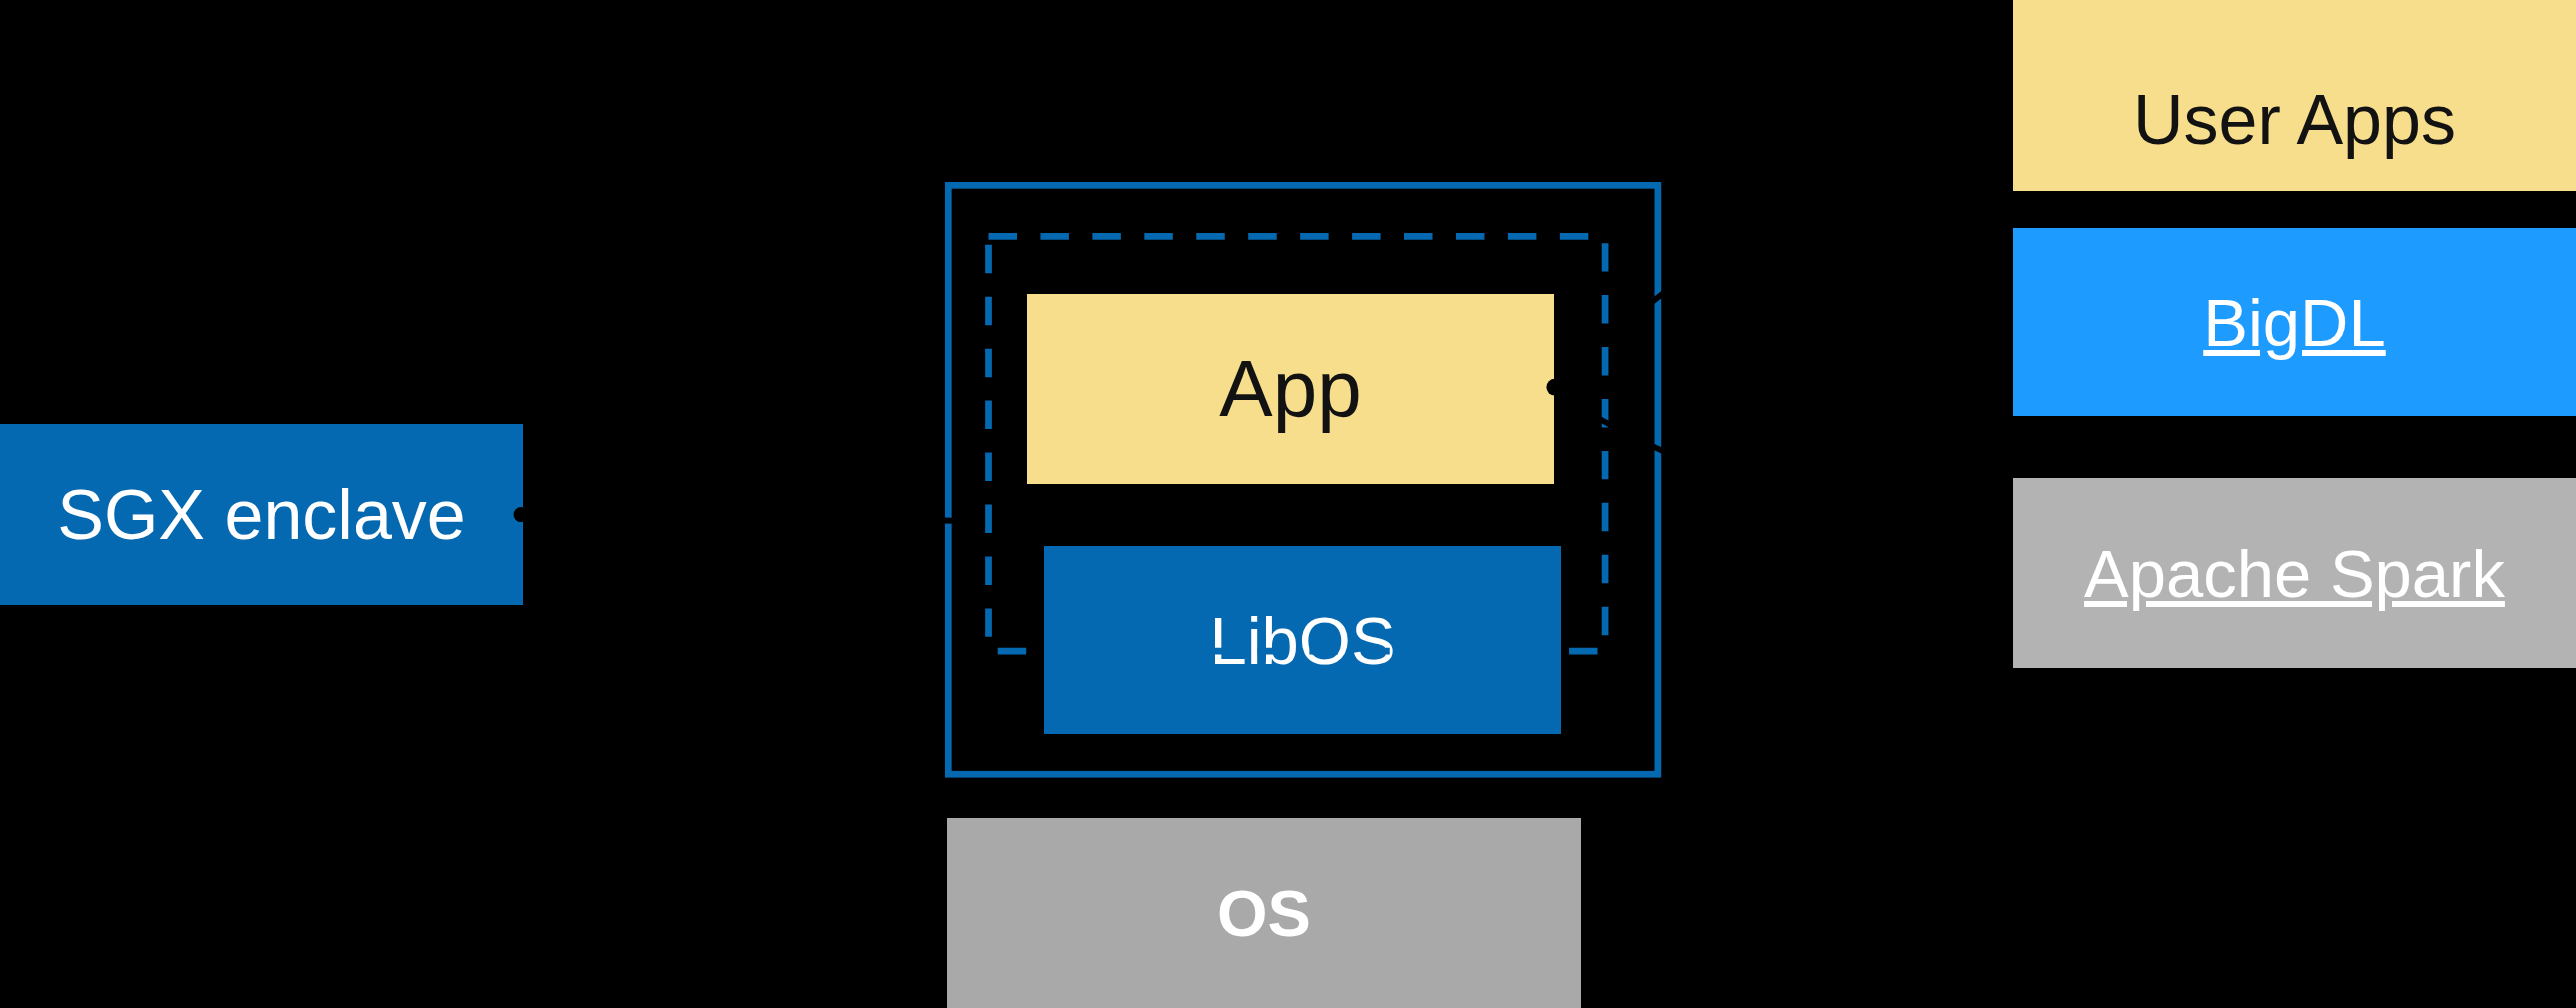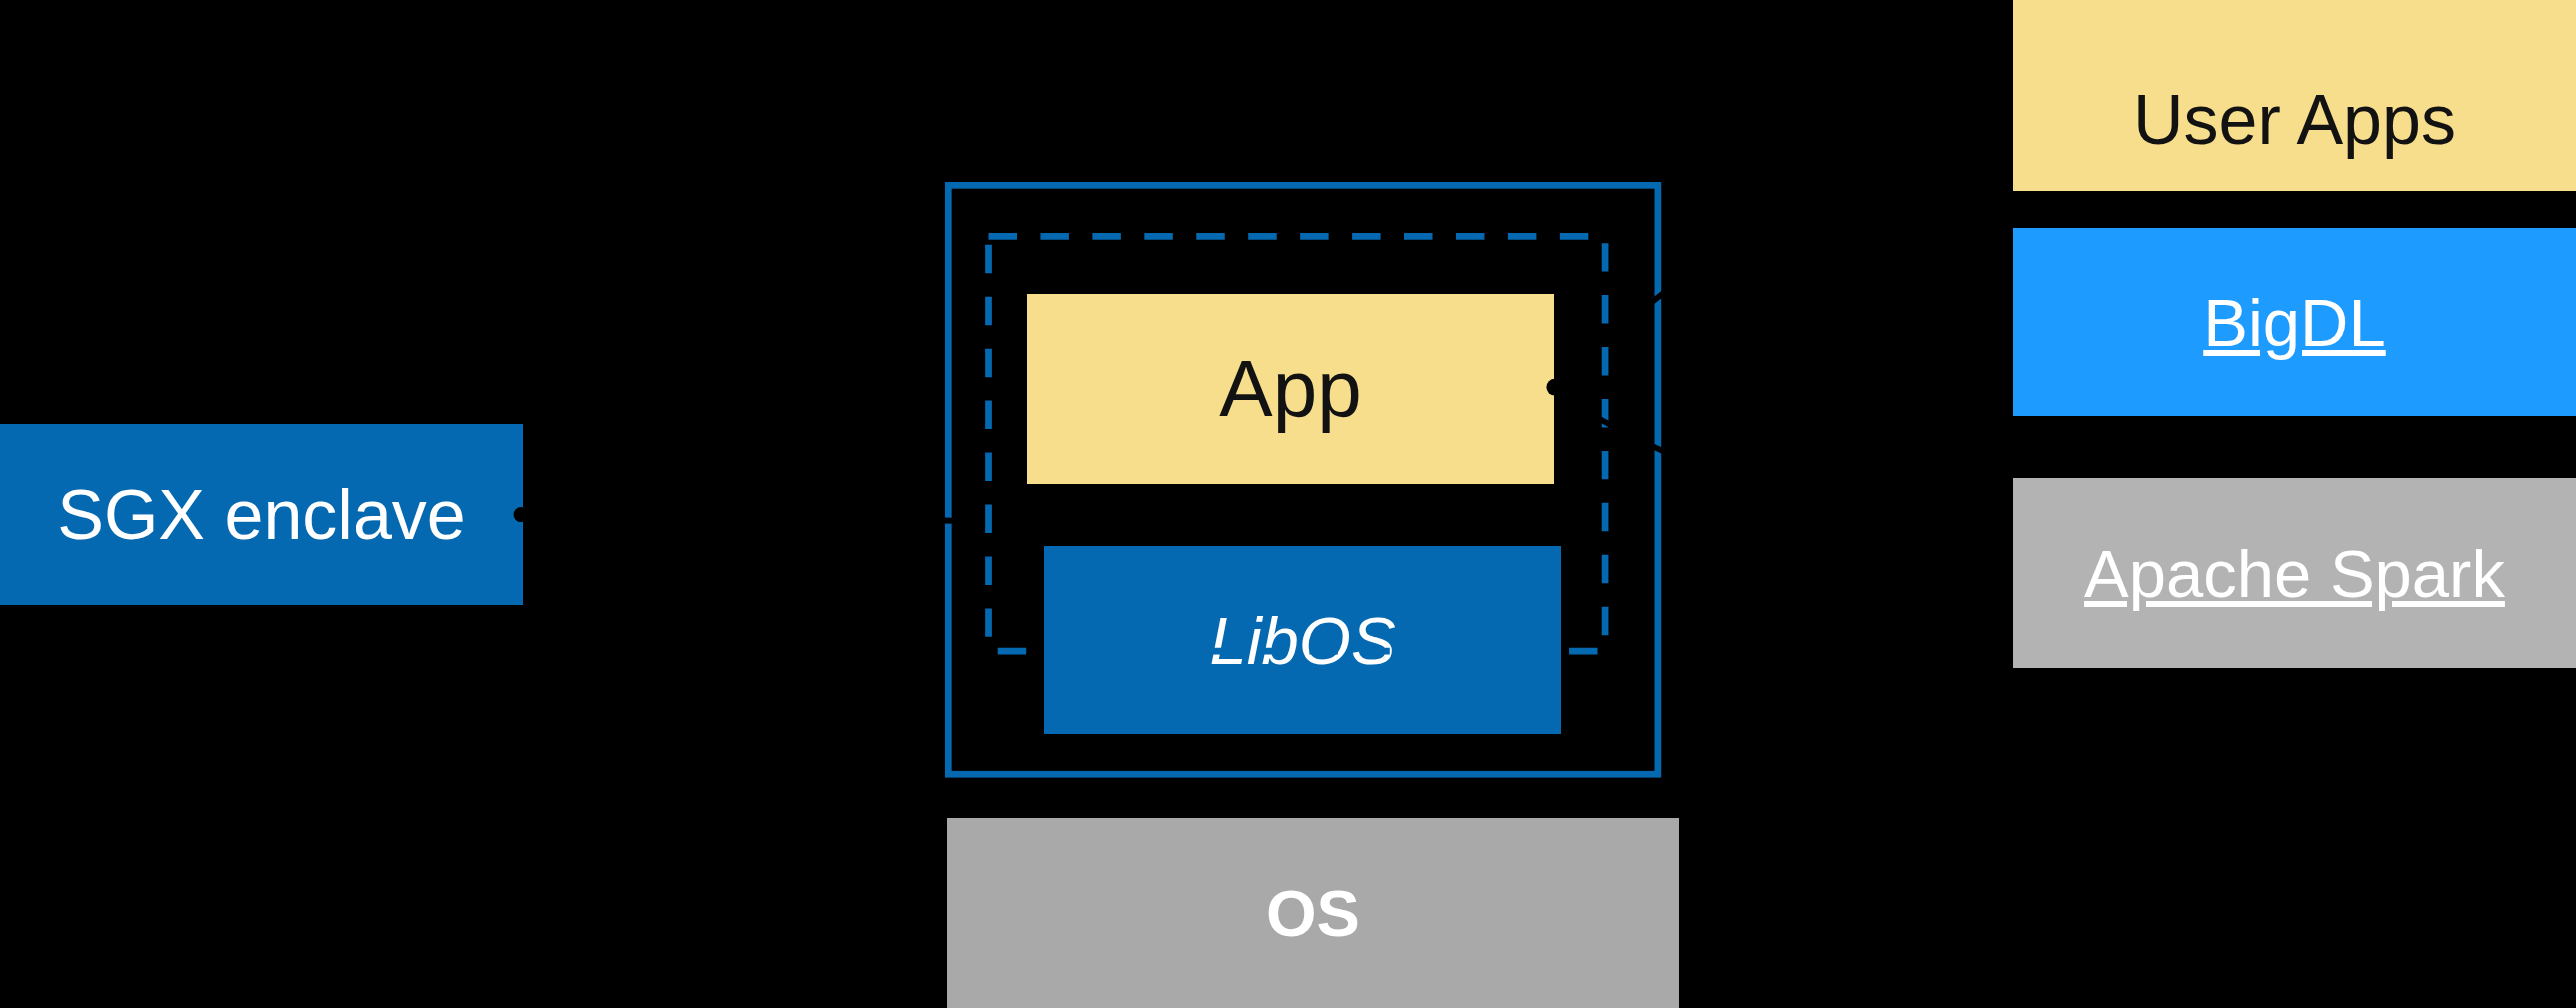--- a/index.html
+++ b/index.html
@@ -27,24 +27,24 @@
     line-height: 1;
   }
   
   #sgx-box    { left: 0px;    top: 424px; width: 523px; height: 181px; background: var(--intel-blue); }
   #sgx-box .lbl { color: var(--text-light); font-size: 70px; }
 
   
   #app-box    { left: 1027px; top: 294px; width: 527px; height: 190px; background: var(--yellow); }
   #app-box .lbl { color: var(--text-dark); font-size: 80px; }
 
-  #libos-box  { left: 1044px; top: 546px; width: 517px; height: 188px; background: var(--intel-blue); font-style: italic; }
+  #libos-box  { left: 1044px; top: 546px; width: 517px; height: 188px; background: var(--intel-blue); }
   #libos-box .lbl { color: var(--text-light); font-size: 67px; }
 
-  #os-box     { left: 947px; top: 818px; width: 732px; height: 190px; background: var(--gray-os); }
+  #os-box     { left: 947px; top: 818px; width: 634px; height: 190px; background: var(--gray-os); }
   #os-box .lbl { color: var(--text-light); font-size: 65px; font-weight: bold; }
 
   
   #userapps-box { left: 2013px; top: 0px;   width: 563px; height: 191px; background: var(--yellow); }
   #userapps-box .lbl { color: var(--text-dark); font-size: 70px; margin-top: 48px; }
 
   #bigdl-box    { left: 2013px; top: 228px; width: 563px; height: 188px; background: var(--bigdl-blue); }
   #bigdl-box .lbl { color: var(--text-light); font-size: 67px; text-decoration: underline; }
 
   #spark-box    { left: 2013px; top: 478px; width: 563px; height: 190px; background: var(--gray-spark); }

